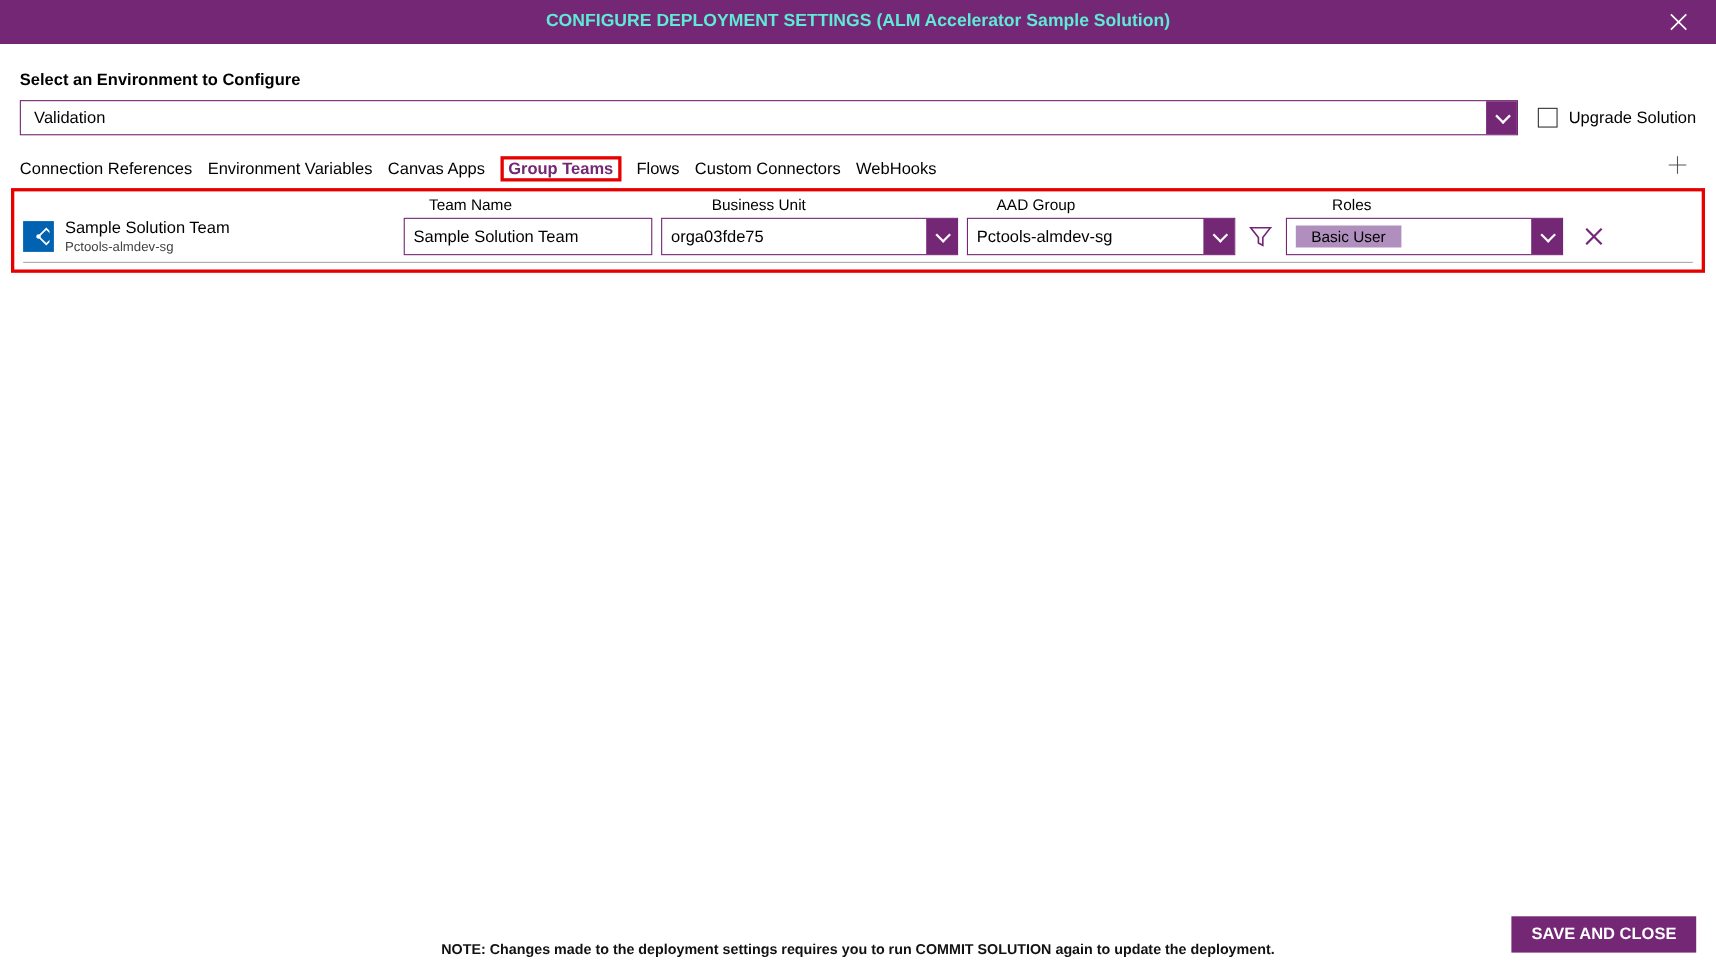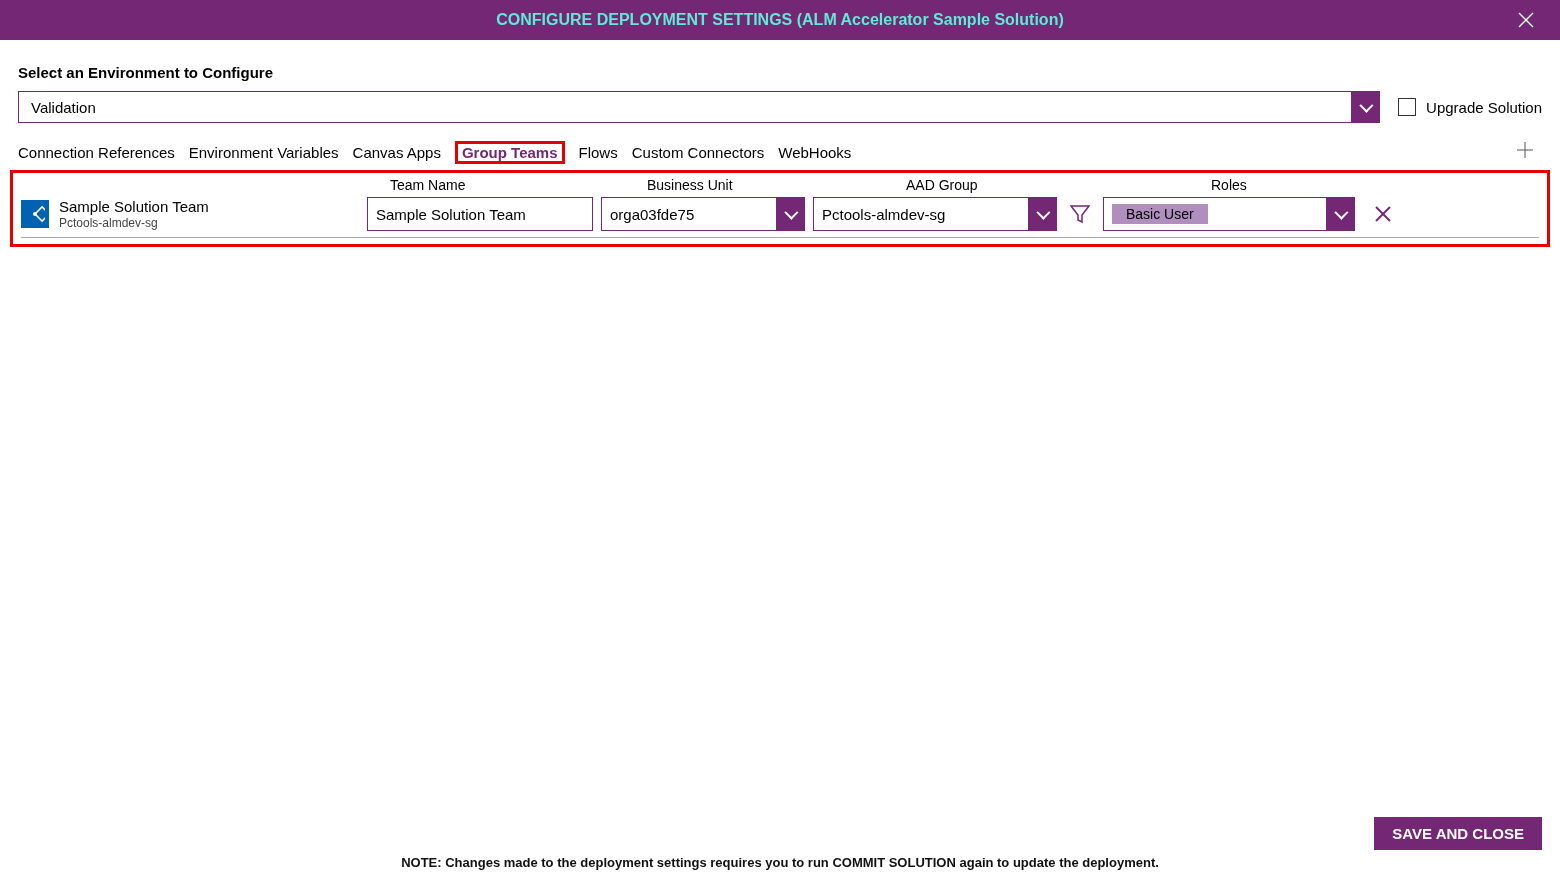--- a/index.html
+++ b/index.html
@@ -170,21 +170,21 @@
     margin-right: 8px;
   }
   .fld .ftext {
     flex: 1;
     display: flex;
     align-items: center;
     padding: 0 8px;
     font-size: 15px;
   }
   .fld-team { width: 226px; }
-  .fld-bu { width: 204px; }
+  .fld-bu { width: 270px; }
   .fld-aad { width: 244px; }
   .fld-roles { width: 252px; }
   .roles-chip {
     background: #b08fbf;
     color: #000;
     font-size: 14px;
     display: inline-flex;
     align-items: center;
     padding: 0 14px;
     margin: auto 0;
@@ -220,21 +220,21 @@
   }
   .footer-note {
     font-size: 13px;
     font-weight: 600;
     color: #111;
     text-align: center;
   }
   .save-btn {
     position: absolute;
     right: 18px;
-    bottom: 20px;
+    bottom: 4px;
     background: #742774;
     color: #fff;
     font-weight: 600;
     font-size: 15px;
     padding: 8px 18px;
     cursor: pointer;
   }
 </style>
 </head>
 <body>

